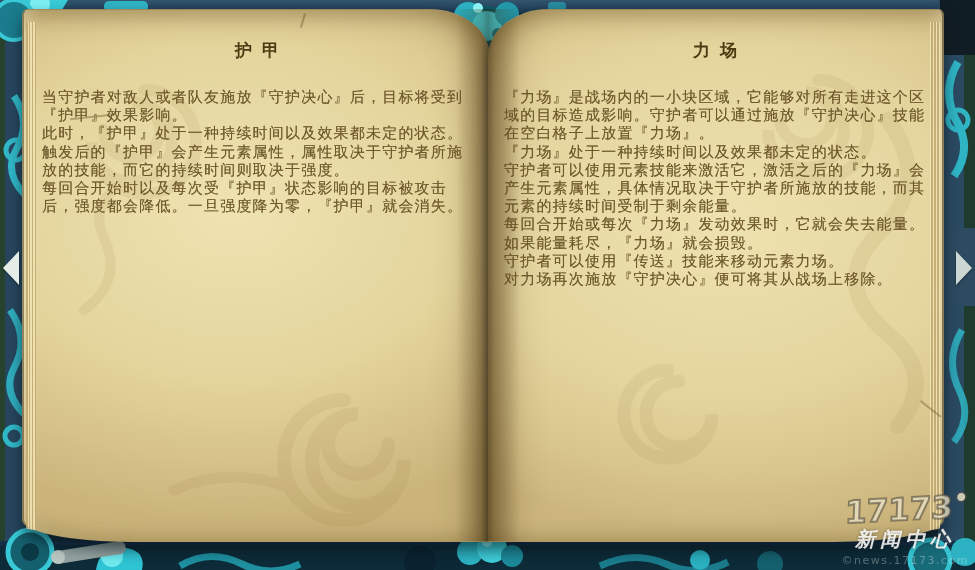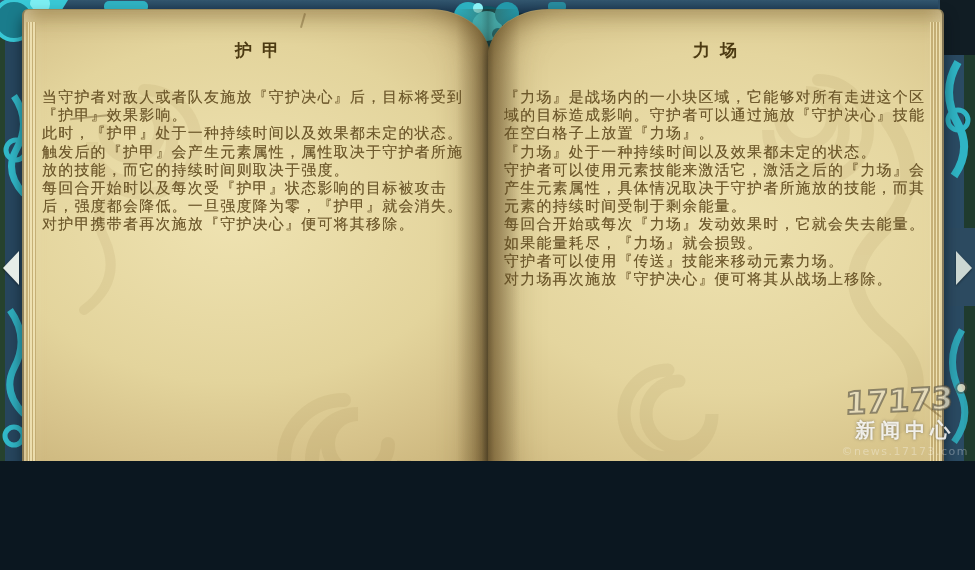--- a/index.html
+++ b/index.html
@@ -1,16 +1,16 @@
 <!DOCTYPE html>
 <html><head>
 <meta charset="utf-8">
 <style>
   html,body{margin:0;padding:0;background:#0b1720;}
-  .screen{position:relative;width:975px;height:461px;overflow:hidden;
+  .screen{position:relative;width:975px;height:570px;overflow:hidden;
           background:#152e3a;font-family:"Liberation Serif",serif;}
 
   .bg-frame{position:absolute;left:0;top:0;z-index:0;}
 
   
   .book{position:absolute;inset:0;z-index:2;}
   .page{position:absolute;top:9px;height:532px;}
   .page-left{
     left:22px;width:466px;
     border-radius:6px 60px 0 110px / 6px 48px 0 22px;
@@ -78,21 +78,21 @@
   
   .watermark{position:absolute;right:6px;bottom:3px;z-index:8;text-align:center;
     pointer-events:none;font-family:"DejaVu Sans",sans-serif;}
   .wm-logo{display:inline-block;font-size:31px;font-weight:800;line-height:1;
     color:rgba(233,224,196,.78);-webkit-text-stroke:2px rgba(82,76,62,.6);
     transform:rotate(-3deg) skewX(-5deg);letter-spacing:0;}
   .wm-logo::after{content:"";display:inline-block;width:8px;height:8px;border-radius:50%;
     background:rgba(233,224,196,.85);box-shadow:0 0 0 2px rgba(82,76,62,.45);
     margin:0 0 16px 4px;}
   .wm-sub{font-size:20px;font-weight:bold;letter-spacing:5px;
-    color:rgba(252,252,250,.88);text-shadow:0 0 3px rgba(60,60,60,.55);margin-top:1px;}
+    color:rgba(252,252,250,.88);text-shadow:0 0 3px rgba(60,60,60,.55);margin-top:1px;font-style:italic;}
   .wm-site{font-size:11px;color:rgba(255,255,255,.30);letter-spacing:1.5px;margin-top:1px;}
 </style>
 </head>
 <body>
 
 <div class="screen">
 
   <svg class="bg-frame" width="975" height="570" viewBox="0 0 975 570">
     <defs>
       <linearGradient id="bandh" x1="0" y1="0" x2="0" y2="1">
@@ -171,21 +171,20 @@
           <path stroke-width="10" d="M60 300 q40 -30 20 -72 q-14 -30 14 -52"></path>
           <path stroke-width="11" d="M150 480 q60 -26 120 0"></path>
         </g>
       </svg>
       <h2 class="page-title">护甲</h2>
       <div class="page-text">
           <p>当守护者对敌人或者队友施放『守护决心』后，目标将受到『护甲』效果影响。</p>
           <p>此时，『护甲』处于一种持续时间以及效果都未定的状态。</p>
           <p>触发后的『护甲』会产生元素属性，属性取决于守护者所施放的技能，而它的持续时间则取决于强度。</p>
           <p>每回合开始时以及每次受『护甲』状态影响的目标被攻击后，强度都会降低。一旦强度降为零，『护甲』就会消失。</p>
-          <p>对护甲携带者再次施放『守护决心』便可将其移除。</p>
         </div>
       <div class="crease crease-a"></div>
       <div class="crease crease-b"></div>
     </div>
 
     <div class="page page-right">
       <svg class="page-swirls" width="454" height="532" viewBox="0 0 454 532">
         <g fill="none" stroke="#8a6f35" stroke-linecap="round" opacity=".09">
           <path stroke-width="16" d="M400 110 q44 62 -8 112 q-52 52 8 102 q50 42 10 92"></path>
           <path stroke-width="12" d="M330 70 a50 50 0 1 1 -50 50 a38 38 0 1 0 38 -38 a26 26 0 1 1 -26 26"></path>

